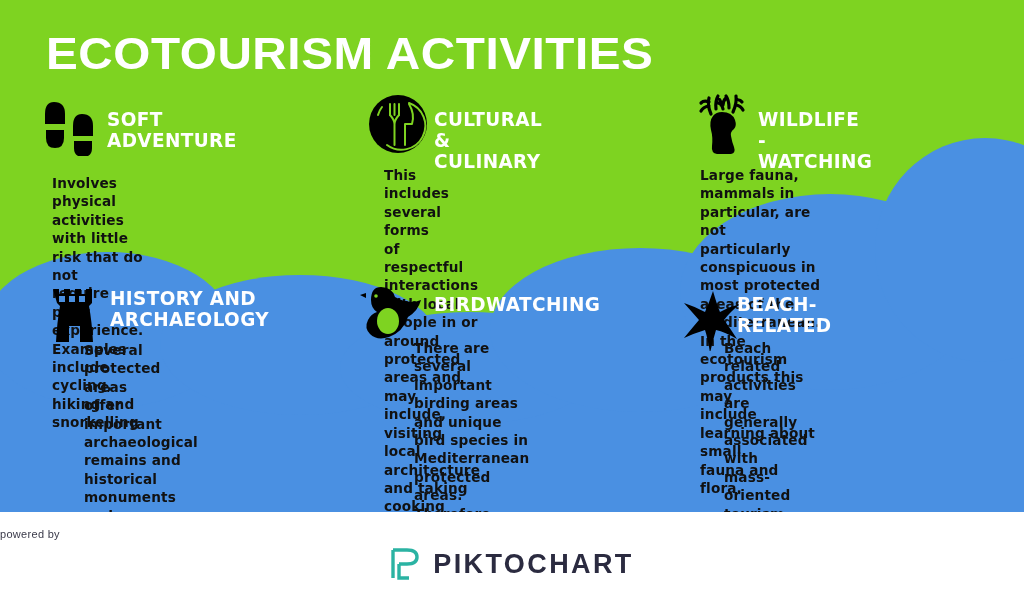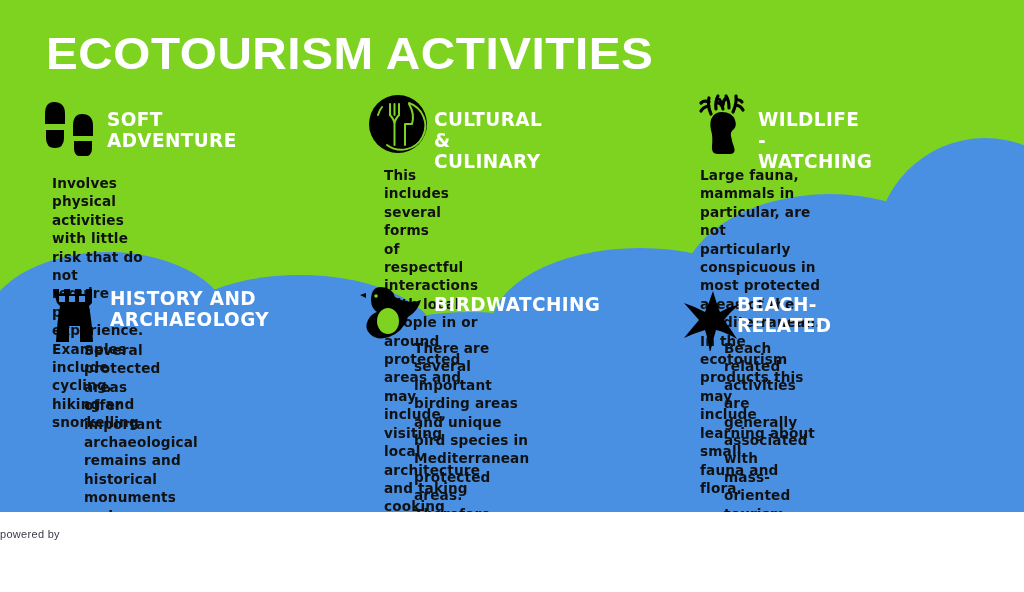--- a/index.html
+++ b/index.html
@@ -259,15 +259,25 @@
 if the activity is related to
 natural phenomena such as
 turtle nesting.</div>
       </div>
 
     </div>
   </div>
 
   <div id="footer">
     <div id="powered-by">powered by</div>
+    <div id="logo-row">
+      <svg width="30" height="32" viewBox="0 0 30 32">
+        <g fill="none" stroke="#2BB3A3" stroke-width="3.4">
+          <path d="M3 2 l14 0 q10 0 10 7 q0 7 -10 7 l-8 0"></path>
+          <path d="M3 2 l0 28"></path>
+          <path d="M9 16 l0 14 l10 0"></path>
+        </g>
+      </svg>
+      <div id="logo-word">PIKTOCHART</div>
+    </div>
   </div>
 
 </div>
 
 </body></html>

